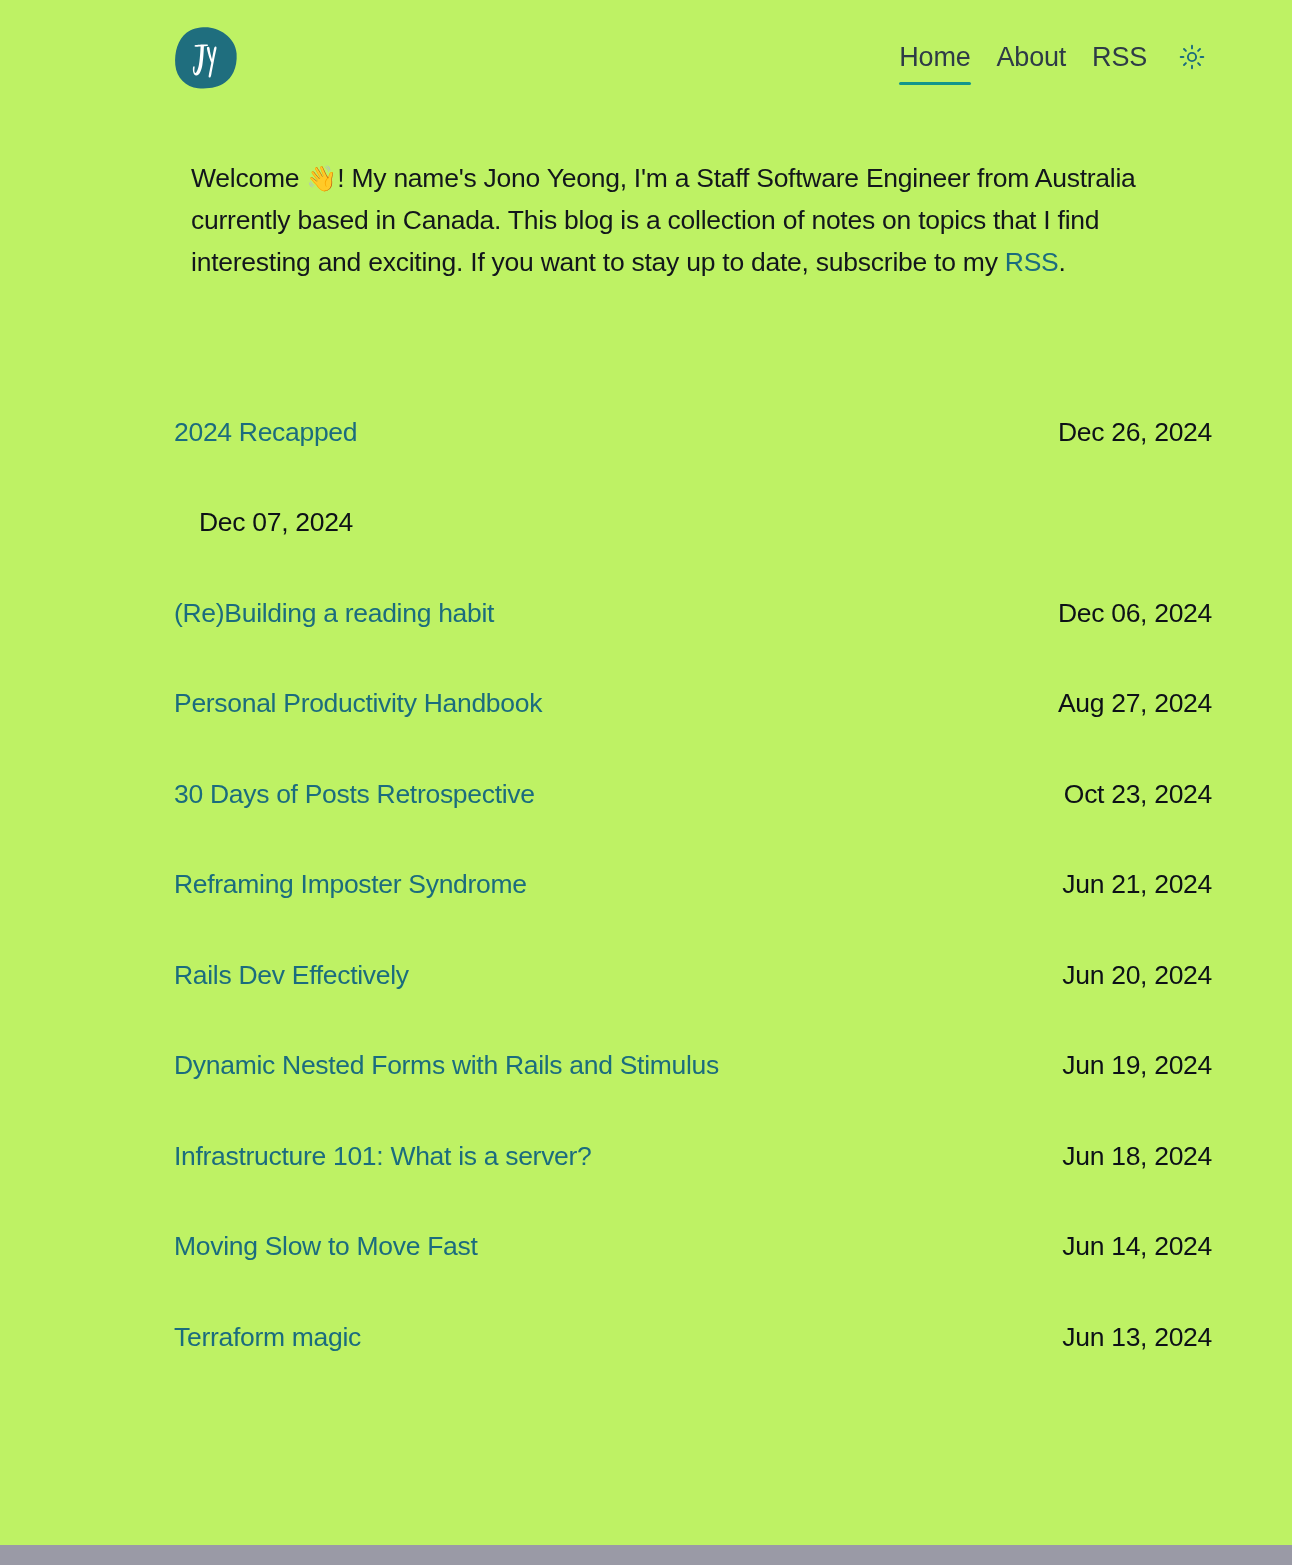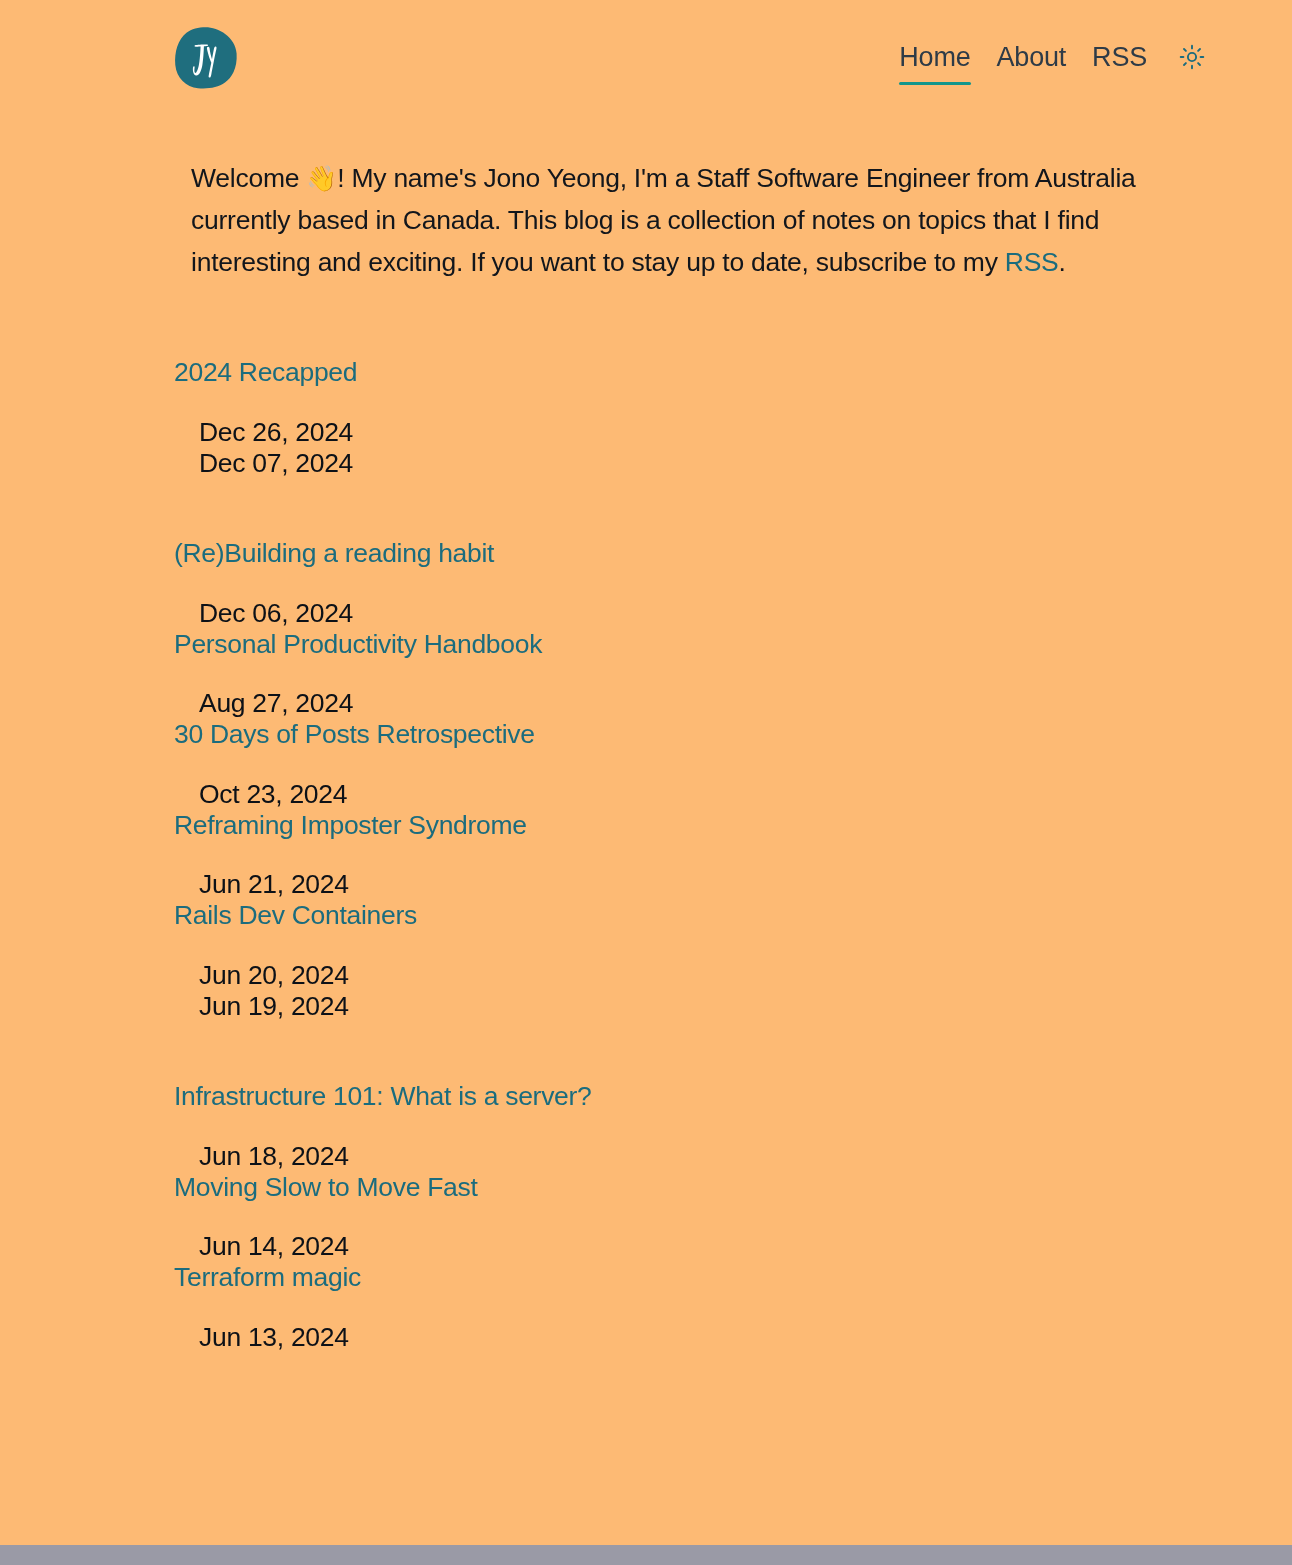--- a/index.html
+++ b/index.html
@@ -11,21 +11,21 @@
     overflow: hidden;
     background: #f7f9fb;
     font-family: "Liberation Sans", sans-serif;
     -webkit-font-smoothing: antialiased;
   }
 
   .page {
     position: relative;
     width: 1292px;
     height: 1565px;
-    background: #fdba74;
+    background: #bef264;
     overflow: hidden;
   }
 
   .container {
     position: absolute;
     left: 174px;
     top: 0;
     width: 1038px;
   }
 
@@ -117,25 +117,24 @@
     list-style: none;
     margin: 0;
     padding: 0;
     position: absolute;
     left: 174px;
     top: 357px;
     width: 1038px;
   }
   .post-row {
     display: flex;
-    align-items: flex-start;
+    align-items: flex-end;
     justify-content: space-between;
     height: 90.5px;
     gap: 24px;
-    flex-direction: column;
   }
   .post-title {
     font-size: 26.5px;
     font-weight: 500;
     letter-spacing: -0.3px;
     color: #1b6c7e;
     text-decoration: none;
     white-space: nowrap;
     cursor: pointer;
   }
@@ -220,24 +219,25 @@
       </li>
       <li class="post-row">
         <a class="post-title" href="#">30 Days of Posts Retrospective</a>
         <span class="post-date">Oct 23, 2024</span>
       </li>
       <li class="post-row">
         <a class="post-title" href="#">Reframing Imposter Syndrome</a>
         <span class="post-date">Jun 21, 2024</span>
       </li>
       <li class="post-row">
-        <a class="post-title" href="#">Rails Dev Containers</a>
+        <a class="post-title" href="#">Rails Dev Effectively</a>
         <span class="post-date">Jun 20, 2024</span>
       </li>
       <li class="post-row">
+        <a class="post-title" href="#">Dynamic Nested Forms with Rails and Stimulus</a>
         <span class="post-date">Jun 19, 2024</span>
       </li>
       <li class="post-row">
         <a class="post-title" href="#">Infrastructure 101: What is a server?</a>
         <span class="post-date">Jun 18, 2024</span>
       </li>
       <li class="post-row">
         <a class="post-title" href="#">Moving Slow to Move Fast</a>
         <span class="post-date">Jun 14, 2024</span>
       </li>

